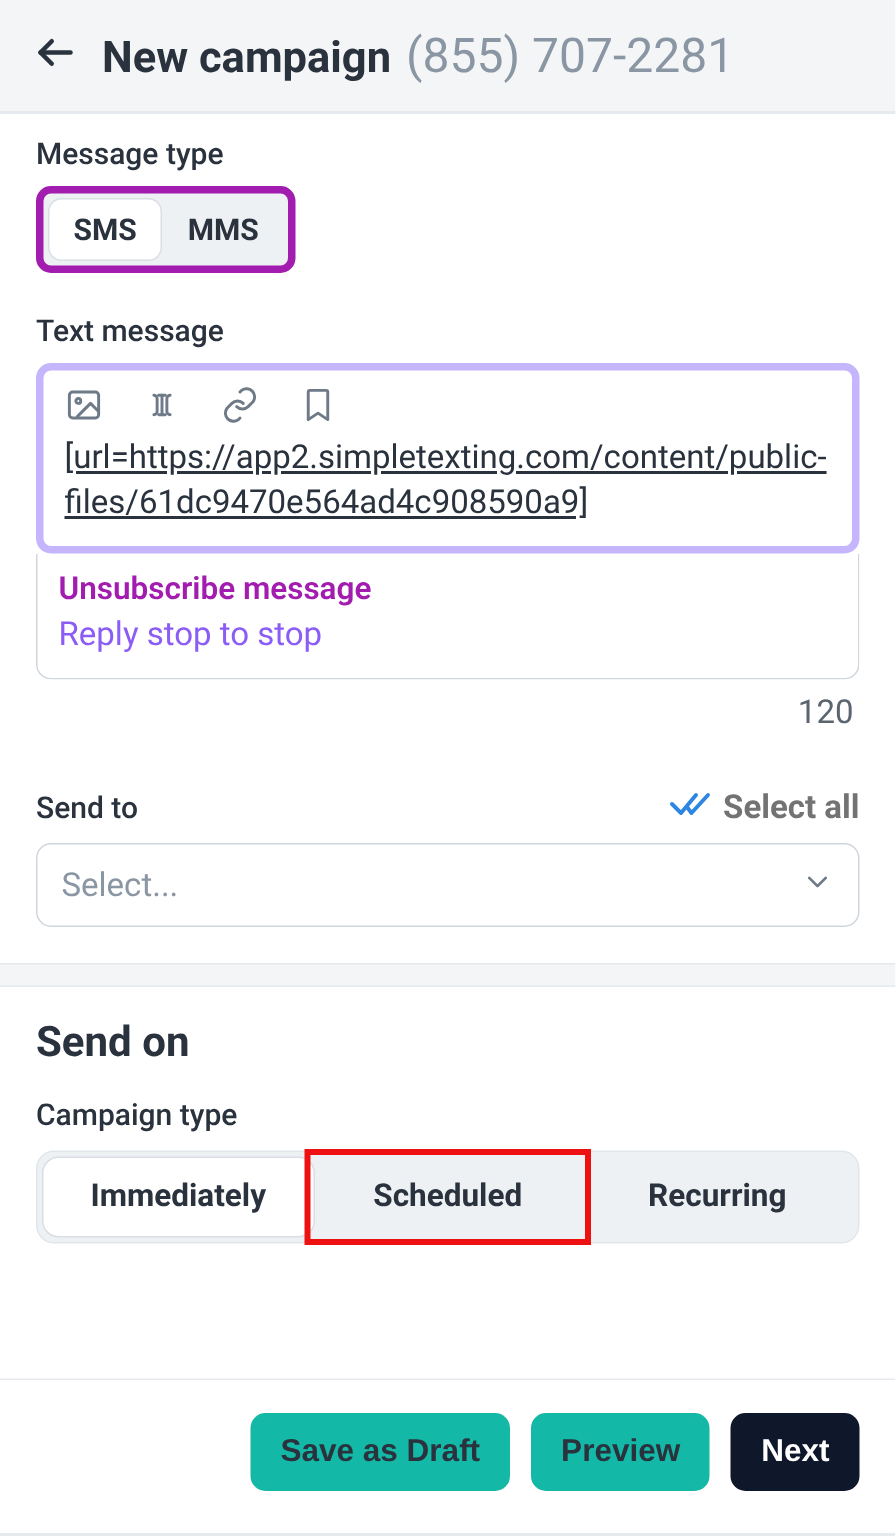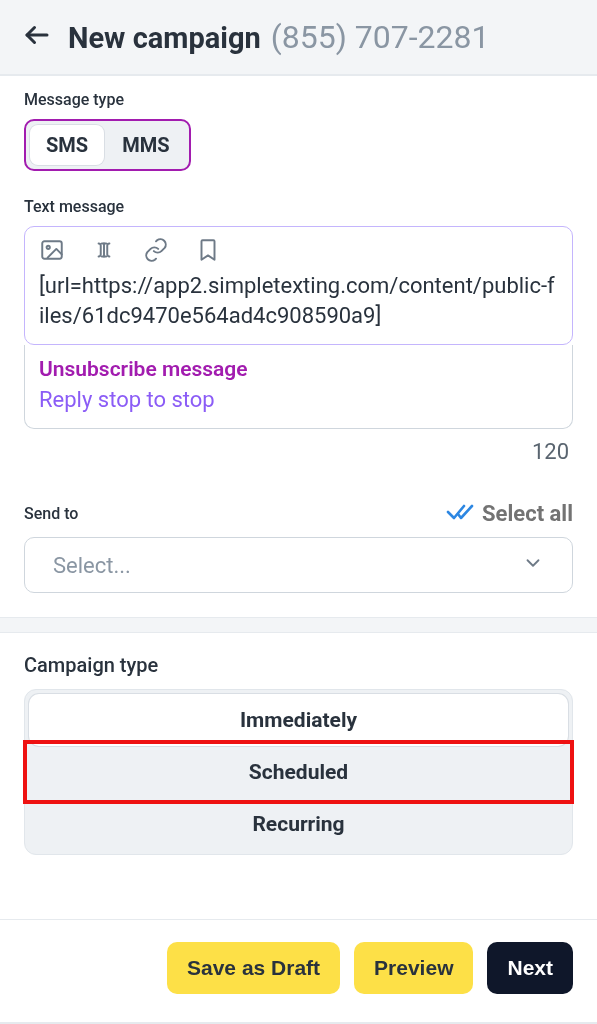--- a/index.html
+++ b/index.html
@@ -6,62 +6,62 @@
   html, body { width: 597px; height: 1024px; font-family: -apple-system, BlinkMacSystemFont, "Segoe UI", Roboto, Helvetica, Arial, sans-serif; background: #fff; color: #29323d; }
   .app { display: flex; flex-direction: column; height: 100%; }
 
   .header { background: #f3f5f7; padding: 18px 22px; display: flex; align-items: center; gap: 16px; border-bottom: 2px solid #e6eaee; }
   .back-icon svg { width: 30px; height: 30px; stroke: #29323d; }
   .title-wrap { display: flex; align-items: baseline; gap: 10px; text-align: center; }
   .title { font-size: 29px; font-weight: 700; color: #29323d; }
   .phone { font-size: 32px; color: #8a96a3; font-weight: 400; }
 
   .section { padding: 14px 24px 0 24px; }
-  .label { font-size: 16px; color: #29323d; font-weight: 500; margin-bottom: 10px; }
+  .label { font-size: 20px; color: #29323d; font-weight: 500; margin-bottom: 10px; }
 
-  .seg { display: inline-flex; background: #eef1f4; border: 2px solid #a21caf; border-radius: 10px; padding: 4px; gap: 2px; }
+  .seg { display: inline-flex; background: #eef1f4; border: 5px solid #a21caf; border-radius: 10px; padding: 4px; gap: 2px; }
   .seg-btn { padding: 8px 16px; border-radius: 8px; font-size: 20px; font-weight: 700; color: #29323d; cursor: pointer; }
   .seg-btn.active { background: #fff; box-shadow: 0 0 0 1px #d9dee4; }
 
   .msg-label { margin-top: 26px; }
 
-  .textbox { border: 1px solid #c4b5fd; border-radius: 10px; overflow: hidden; }
+  .textbox { border: 5px solid #c4b5fd; border-radius: 10px; overflow: hidden; text-decoration: underline; }
   .toolbar { display: flex; align-items: center; gap: 26px; padding: 10px 14px 6px 14px; color: #6e7a87; }
   .toolbar .ti { display: inline-flex; align-items: center; justify-content: center; }
   .toolbar svg { width: 26px; height: 26px; stroke: #6e7a87; }
   .msgcontent { padding: 2px 14px 14px 14px; font-size: 22px; line-height: 1.35; color: #29323d; word-break: break-all; }
 
   .unsub { border: 1px solid #cfd6dd; border-top: none; border-radius: 0 0 10px 10px; padding: 12px 14px 16px 14px; }
   .unsub-title { font-size: 21px; font-weight: 600; color: #a21caf; margin-bottom: 6px; }
   .unsub-text { font-size: 22px; color: #8b5cf6; }
 
   .counter-row { display: flex; justify-content: flex-end; padding: 10px 4px 0 0; color: #5a6570; font-size: 22px; text-align: center; }
 
   .sendto-row { display: flex; justify-content: space-between; align-items: center; margin-top: 36px; }
   .selectall { display: inline-flex; align-items: center; gap: 8px; color: #737373; font-size: 22px; font-weight: 700; cursor: pointer; }
   .selectall svg { width: 28px; height: 22px; stroke: #2d87e2; }
 
-  .select { margin-top: 10px; border: 1px solid #cfd6dd; border-radius: 10px; padding: 14px 28px; display: flex; justify-content: space-between; align-items: center; cursor: pointer; }
+  .select { margin-top: 10px; border: 1px solid #cfd6dd; border-radius: 10px; padding: 14px 16px; display: flex; justify-content: space-between; align-items: center; cursor: pointer; }
   .select-text { color: #8a96a3; font-size: 22px; }
   .select svg { width: 22px; height: 22px; stroke: #6e7a87; }
 
   .gap { height: 16px; background: #f3f5f7; margin-top: 24px; border-top: 1px solid #e6eaee; border-bottom: 1px solid #e6eaee; }
 
   .sendon { padding: 20px 24px 0 24px; }
   .sendon-title { font-size: 28px; font-weight: 700; color: #29323d; margin-bottom: 20px; }
   .ct-label { font-size: 20px; color: #29323d; font-weight: 500; margin-bottom: 12px; }
 
-  .ctseg { display: flex; background: #eef1f4; border: 1px solid #e1e6eb; border-radius: 12px; padding: 4px; gap: 0; width: 100%; flex-direction: column; }
+  .ctseg { display: flex; background: #eef1f4; border: 1px solid #e1e6eb; border-radius: 12px; padding: 4px; gap: 0; width: 100%; }
   .ct-btn { flex: 1; text-align: center; padding: 14px 0; font-size: 21px; font-weight: 700; color: #29323d; border-radius: 10px; cursor: pointer; position: relative; }
   .ct-btn.active { background: #fff; box-shadow: 0 0 0 1px #d9dee4; }
   .highlight-box { position: absolute; inset: -6px -6px -6px -6px; border: 4px solid #e11; pointer-events: none; }
 
   .footer { margin-top: auto; padding: 22px 24px 28px 24px; display: flex; justify-content: flex-end; gap: 14px; border-top: 1px solid #e6eaee; border-bottom: 2px solid #e6eaee; }
   .btn { padding: 14px 20px; border-radius: 10px; font-size: 21px; font-weight: 700; cursor: pointer; border: none; }
-  .btn-secondary { background: #fde047; color: #29323d; }
+  .btn-secondary { background: #14b8a6; color: #29323d; }
   .btn-primary { background: #0f172a; color: #fff; }
 </style>
 </head>
 <body>
 
 <div class="app">
   <div class="header">
     <span class="back-icon">
       <svg viewBox="0 0 24 24" fill="none" stroke-width="2.4" stroke-linecap="round" stroke-linejoin="round">
           <line x1="20" y1="12" x2="4" y2="12"></line>
@@ -141,20 +141,21 @@
         <svg viewBox="0 0 24 24" fill="none" stroke-width="2" stroke-linecap="round" stroke-linejoin="round">
             <polyline points="6 9 12 15 18 9"></polyline>
           </svg>
       </span>
     </div>
   </div>
 
   <div class="gap"></div>
 
   <div class="sendon">
+    <div class="sendon-title">Send on</div>
     <div class="ct-label">Campaign type</div>
     <div class="ctseg">
       <div class="ct-btn active">Immediately</div>
       <div class="ct-btn">
         <span>Scheduled</span>
         <span class="highlight-box"></span>
       </div>
       <div class="ct-btn">Recurring</div>
     </div>
   </div>

